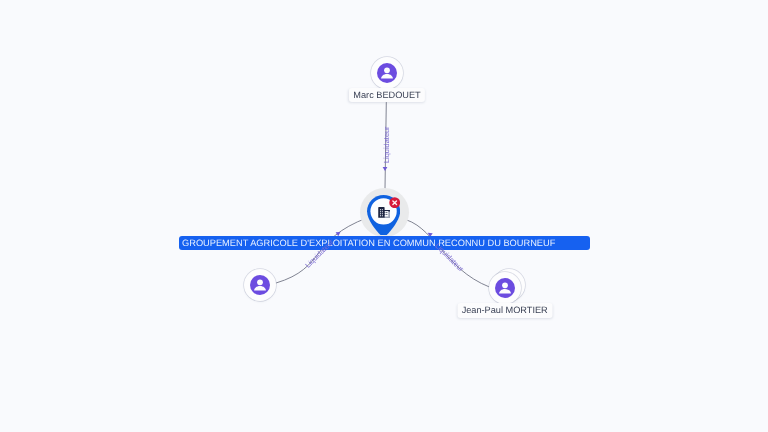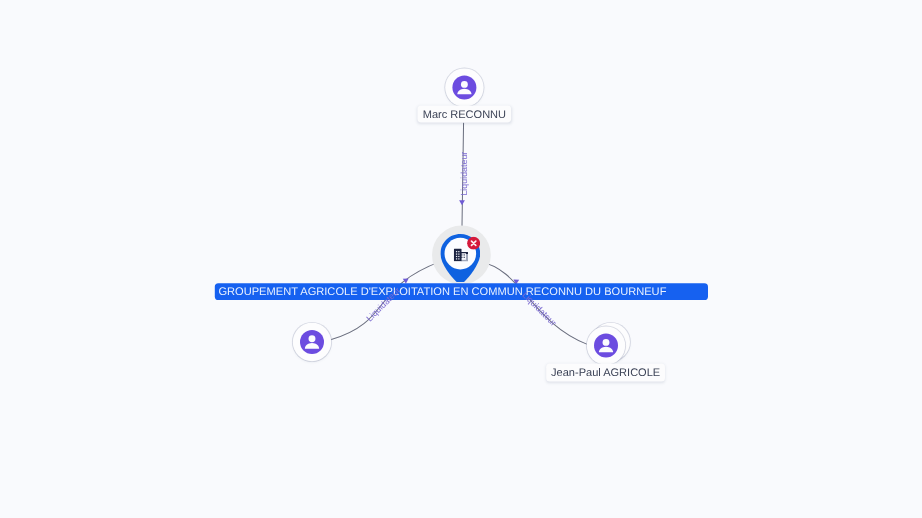--- a/index.html
+++ b/index.html
@@ -50,21 +50,21 @@
   <div class="node" style="left:371px;top:57px;">
     <div class="p-circle">
       <div class="p-inner">
         <svg width="20" height="20" viewBox="0 0 24 24" fill="#fbfbfe">
           <circle cx="12" cy="8.8" r="3.45"></circle>
           <path d="M12 13.1c-4.3 0-7.1 2.9-7.1 5.4 0 .1.1.2.2.2h13.8c.1 0 .2-.1.2-.2 0-2.5-2.8-5.4-7.1-5.4z"></path>
         </svg>
       </div>
     </div>
   </div>
-  <div class="nlabel" style="left:387px;top:88.1px;">Marc RECONNU</div>
+  <div class="nlabel" style="left:387px;top:88.1px;">Marc BEDOUET</div>
 
   <div class="node" style="left:244px;top:269px;">
     <div class="p-circle">
       <div class="p-inner">
         <svg width="20" height="20" viewBox="0 0 24 24" fill="#fbfbfe">
           <circle cx="12" cy="8.8" r="3.45"></circle>
           <path d="M12 13.1c-4.3 0-7.1 2.9-7.1 5.4 0 .1.1.2.2.2h13.8c.1 0 .2-.1.2-.2 0-2.5-2.8-5.4-7.1-5.4z"></path>
         </svg>
       </div>
     </div>
@@ -74,21 +74,21 @@
     <div class="p-circle" style="left:3.7px;top:-3.6px;"></div>
     <div class="p-circle">
       <div class="p-inner">
         <svg width="20" height="20" viewBox="0 0 24 24" fill="#fbfbfe">
           <circle cx="12" cy="8.8" r="3.45"></circle>
           <path d="M12 13.1c-4.3 0-7.1 2.9-7.1 5.4 0 .1.1.2.2.2h13.8c.1 0 .2-.1.2-.2 0-2.5-2.8-5.4-7.1-5.4z"></path>
         </svg>
       </div>
     </div>
   </div>
-  <div class="nlabel" style="left:504.7px;top:303.4px;">Jean-Paul AGRICOLE</div>
+  <div class="nlabel" style="left:504.7px;top:303.4px;">Jean-Paul MORTIER</div>
 
   <div class="pin" style="left:360px;top:188px;">
     <div class="pin-halo" style="left:0;top:0;width:49px;height:49px;"></div>
     <svg width="33.2" height="40" viewBox="0 0 33.2 40" style="position:absolute;left:7.2px;top:7.2px;">
       <path d="M16.6 0C7.43 0 0 7.32 0 16.35c0 4.2 2.36 9.19 5.25 13.55 2.9 4.37 6.35 8.13 8.47 10.32 1.58 1.63 4.18 1.63 5.76 0 2.12-2.19 5.57-5.95 8.47-10.32C30.84 25.54 33.2 20.55 33.2 16.35C33.2 7.32 25.77 0 16.6 0z" fill="#0f62e0"></path>
       <circle cx="16.6" cy="16.35" r="13.15" fill="#fbfdff"></circle>
     </svg>
     <svg width="12.1" height="11" viewBox="0 0 12.1 11" style="position:absolute;left:17.9px;top:18.8px;">
 
       <path d="M6.0 3.1h5.55a.55.55 0 0 1 .55.55v7.35H6.0z" fill="#9ea6b8"></path>

